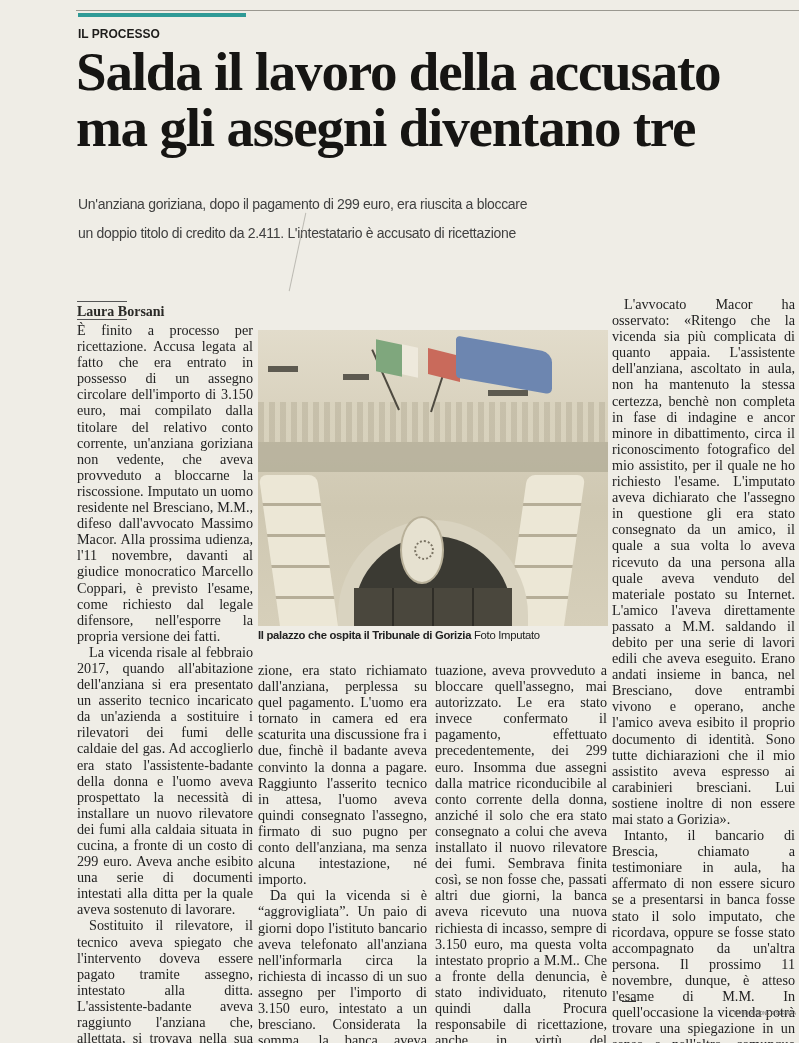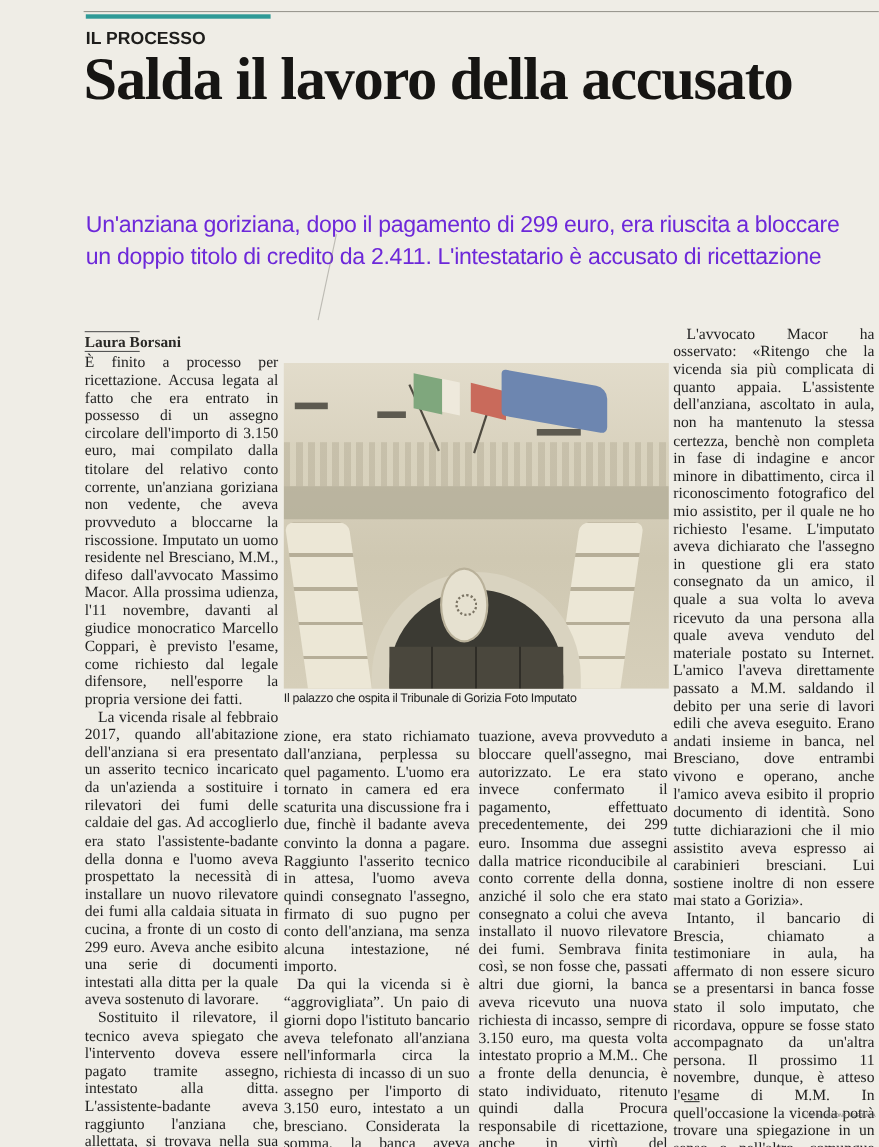--- a/index.html
+++ b/index.html
@@ -14,36 +14,36 @@
     position: absolute; left: 76px; top: 10px; width: 723px; height: 1px;
     background: #9a9890;
   }
   .accent-bar {
     position: absolute; left: 78px; top: 13px; width: 168px; height: 4px;
     background: #2f9a96;
   }
   .kicker {
     position: absolute; left: 78px; top: 27px;
     font-family: "Liberation Sans", sans-serif;
-    font-weight: bold; font-size: 16px; letter-spacing: 0px;
+    font-weight: bold; font-size: 12px; letter-spacing: 0px;
     color: #1e1d1b;
   }
   .headline {
     position: absolute; left: 76px; top: 44px; width: 720px;
     font-family: "Liberation Serif", serif;
     font-weight: bold;
     font-size: 55px; line-height: 56px;
     letter-spacing: -1.2px;
     color: #161513;
   }
   .subhead {
     position: absolute; left: 78px; top: 190px; width: 720px;
     font-family: "Liberation Sans", sans-serif;
-    font-size: 21px; line-height: 29px;
-    color: #6d28d9;
+    font-size: 14px; line-height: 29px;
+    color: #404040;
     letter-spacing: -0.3px;
   }
   .byline-rule {
     position: absolute; left: 77px; top: 301px; width: 50px; height: 1px;
     background: #555;
   }
   .byline {
     position: absolute; left: 77px; top: 304px;
     font-family: Liberation Serif, serif;
     font-weight: bold; font-size: 14px; color: #2a2926;
@@ -116,21 +116,21 @@
   .photo .flag { position: absolute; }
   .photo .flag-it-g { left: 118px; top: 12px; width: 26px; height: 32px; background: #7fa77d; transform: skewY(12deg); }
   .photo .flag-it-w { left: 144px; top: 16px; width: 16px; height: 30px; background: #eee9dc; transform: skewY(12deg); }
   .photo .flag-it-r { left: 170px; top: 22px; width: 32px; height: 26px; background: #c96a5b; transform: skewY(14deg); }
   .photo .flag-eu   { left: 198px; top: 14px; width: 96px; height: 42px; background: #6d86b0; transform: skewY(10deg); border-radius: 4px 10px 6px 4px; }
   .caption {
     position: absolute; left: 258px; top: 629px;
     font-family: "Liberation Sans", sans-serif;
     font-size: 11.3px; color: #222; letter-spacing: -0.3px;
   }
-  .caption b { font-weight: normal; }
+  .caption b { font-weight: bold; }
   .end-mark {
     position: absolute; left: 622px; top: 1001px; width: 14px; height: 1px; background: #333;
   }
   .copyright {
     position: absolute; left: 729px; top: 1011px;
     font-family: "Liberation Sans", sans-serif;
     font-size: 4.5px; letter-spacing: 0.1px; color: #666;
   }
   .fold-line {
     position: absolute; left: 297px; top: 212px; width: 1px; height: 80px;
@@ -139,20 +139,21 @@
 </style>
 </head>
 <body>
 
 <div class="top-rule"></div>
 <div class="accent-bar"></div>
 <div class="kicker">IL PROCESSO</div>
 
 <h1 class="headline">
   <span>Salda il lavoro della accusato</span><br>
+  <span>ma gli assegni diventano tre</span>
 </h1>
 
 <div class="subhead">
   <span>Un'anziana goriziana, dopo il pagamento di 299 euro, era riuscita a bloccare</span><br>
   <span>un doppio titolo di credito da 2.411. L'intestatario è accusato di ricettazione</span>
 </div>
 <div class="fold-line"></div>
 
 <div class="byline-rule"></div>
 <div class="byline">Laura Borsani</div>

